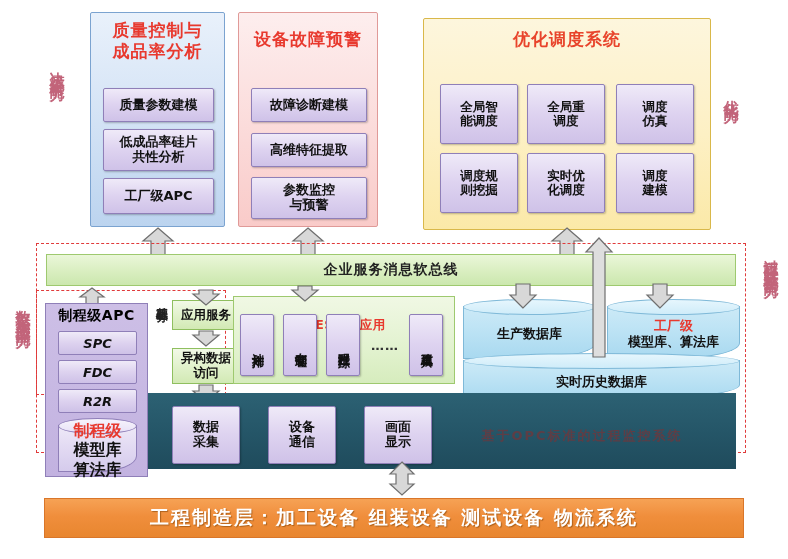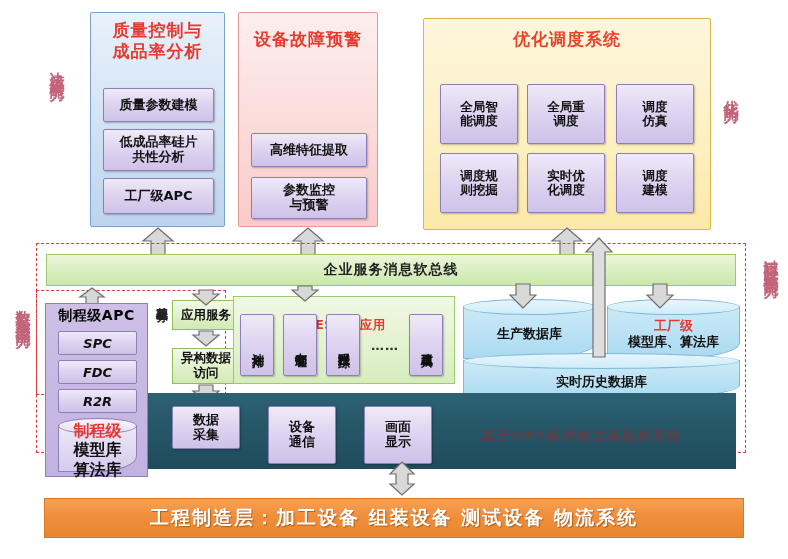--- a/index.html
+++ b/index.html
@@ -166,20 +166,21 @@
     <div class="panel-title" style="white-space:pre-line;">质量控制与
 成品率分析</div>
     <div class="abs chip" style="left:12px;top:75px;width:111px;height:34px;white-space:pre-line;">质量参数建模</div>
     <div class="abs chip" style="left:12px;top:116px;width:111px;height:42px;white-space:pre-line;">低成品率硅片
 共性分析</div>
     <div class="abs chip" style="left:12px;top:165px;width:111px;height:36px;white-space:pre-line;">工厂级APC</div>
   </div>
 
   <div class="abs panel panel-red" style="left:238px;top:12px;width:140px;height:215px;">
     <div class="panel-title" style="white-space:pre-line;padding-top:16px;">设备故障预警</div>
+    <div class="abs chip" style="left:12px;top:75px;width:116px;height:34px;white-space:pre-line;">故障诊断建模</div>
     <div class="abs chip" style="left:12px;top:120px;width:116px;height:34px;white-space:pre-line;">高维特征提取</div>
     <div class="abs chip" style="left:12px;top:164px;width:116px;height:42px;white-space:pre-line;">参数监控
 与预警</div>
   </div>
 
   <div class="abs panel panel-yellow" style="left:423px;top:18px;width:288px;height:212px;">
     <div class="panel-title orange" style="padding-top:10px;">优化调度系统</div>
     <div class="abs chip sm" style="left:16px;top:65px;width:78px;height:60px;white-space:pre-line;">全局智
 能调度</div>
     <div class="abs chip sm" style="left:103px;top:65px;width:78px;height:60px;white-space:pre-line;">全局重
@@ -304,21 +305,21 @@
   <div class="arrow" style="left:586px;top:398px;">
     <svg width="30" height="28" viewBox="0 0 30 28">
       <polygon points="15,0 28,14 21,14 21,27 9,27 9,14 2,14" fill="#d8d8d8" stroke="#6f6f6f" stroke-width="1.2"></polygon>
     </svg>
   </div>
 
   <div class="abs teal" style="left:122px;top:393px;width:614px;height:76px;">
     <div class="abs teal-ghost" style="left:320px;top:34px;width:280px;">基于OPC标准的过程监控系统</div>
   </div>
 
-  <div class="abs chip" style="left:172px;top:406px;width:68px;height:43px;white-space:pre-line;">数据
+  <div class="abs chip" style="left:172px;top:406px;width:68px;height:58px;white-space:pre-line;">数据
 采集</div>
   <div class="abs chip" style="left:268px;top:406px;width:68px;height:58px;white-space:pre-line;">设备
 通信</div>
   <div class="abs chip" style="left:364px;top:406px;width:68px;height:58px;white-space:pre-line;">画面
 显示</div>
 
   <div class="abs apc-outer" style="left:45px;top:303px;width:103px;height:174px;">
     <div class="apc-title">制程级APC</div>
     <div class="abs apc-chip" style="left:12px;top:27px;width:79px;height:24px;">SPC</div>
     <div class="abs apc-chip" style="left:12px;top:56px;width:79px;height:24px;">FDC</div>

